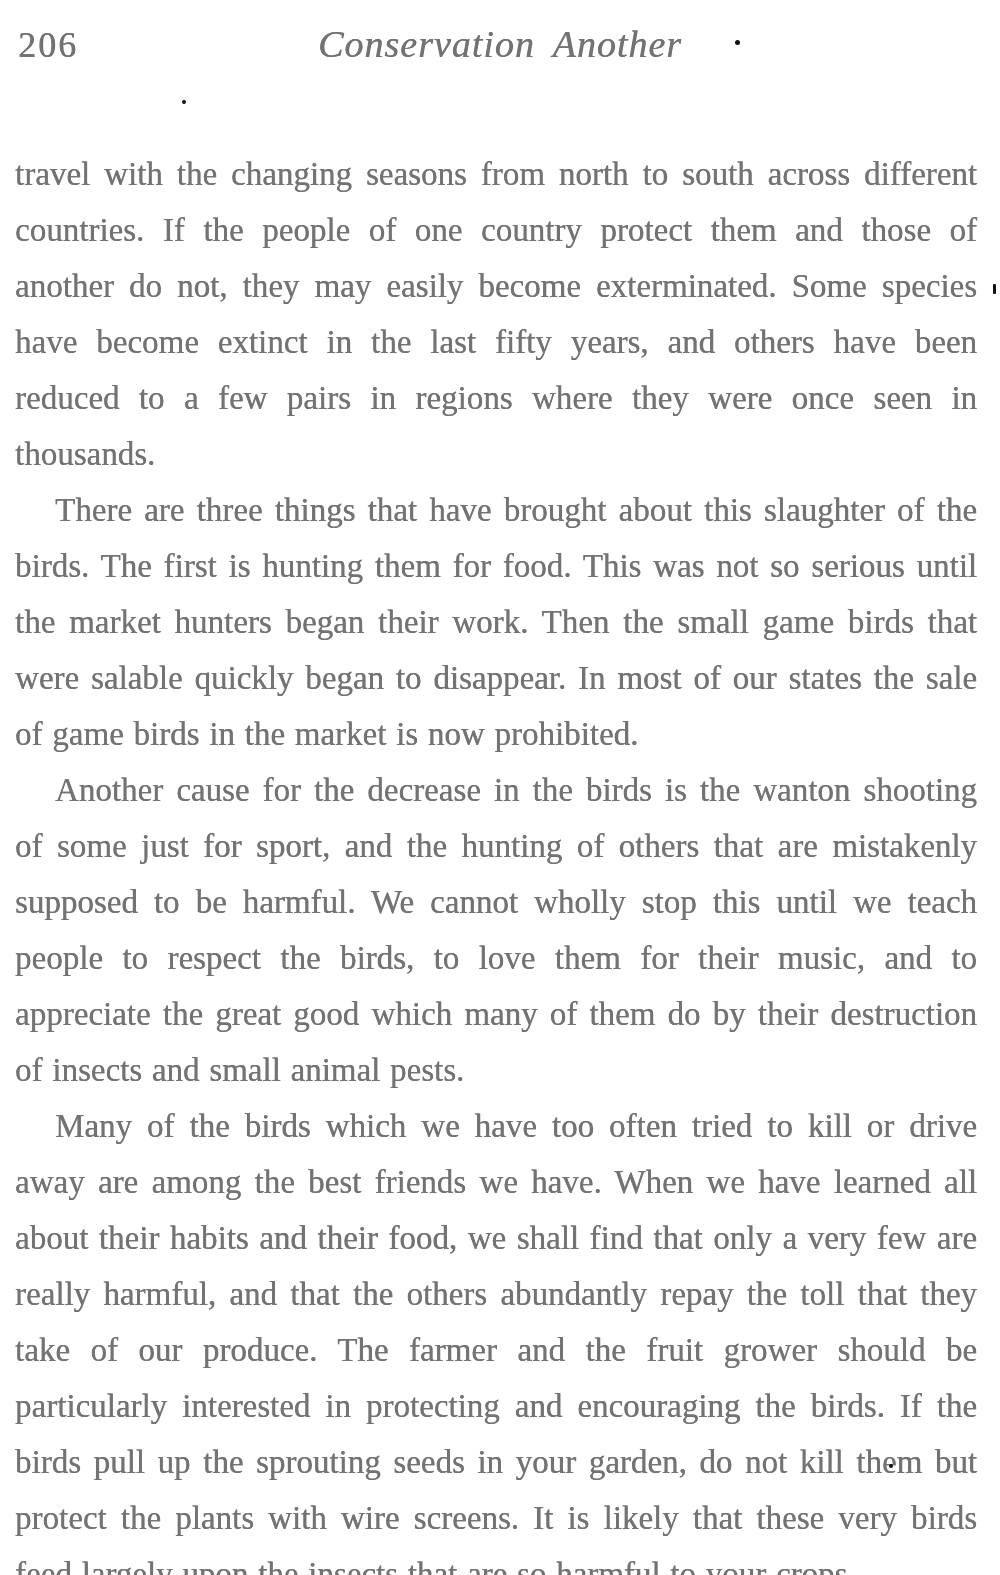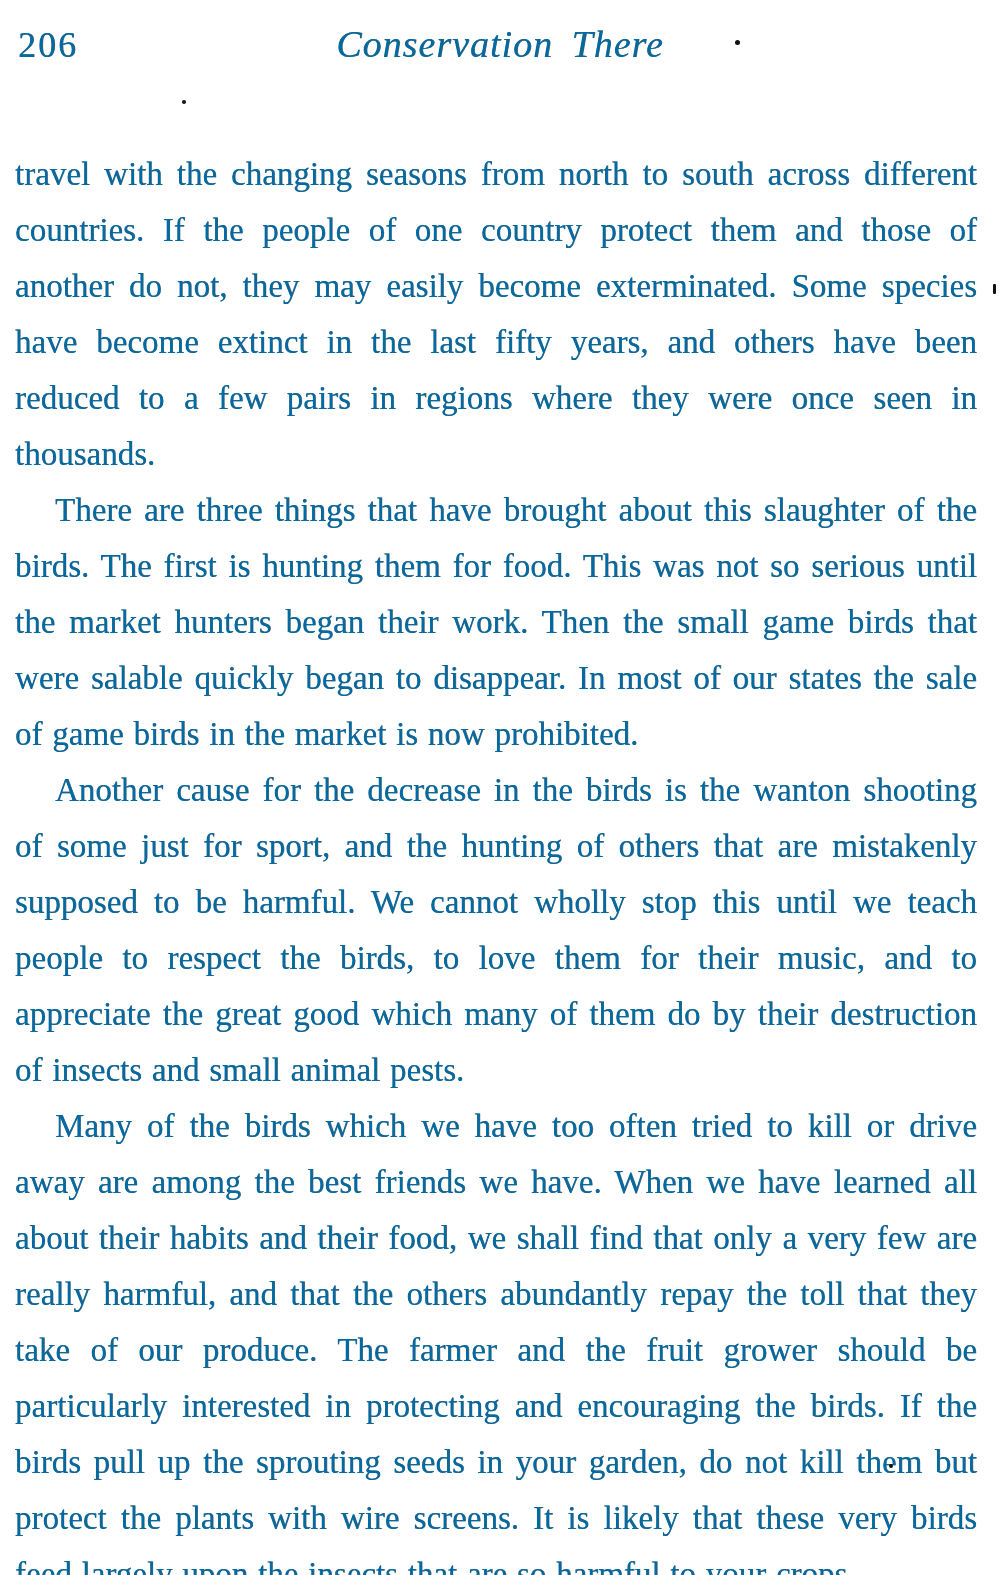--- a/index.html
+++ b/index.html
@@ -7,21 +7,21 @@
     padding: 0;
     background: #ffffff;
   }
   .page {
     position: relative;
     width: 1000px;
     height: 1575px;
     background: #ffffff;
     overflow: hidden;
     font-family: "Liberation Serif", "DejaVu Serif", serif;
-    color: #0369a1;
+    color: #737373;
   }
   
   .running-head {
     position: absolute;
     top: 22px;
     left: 0;
     width: 100%;
     height: 52px;
   }
   .page-num {
@@ -72,21 +72,21 @@
   .speck.s3 { left: 993px; top: 284px; width: 3px; height: 10px; border-radius: 1px; }
   .speck.s4 { left: 889px; top: 1464px; width: 4px; height: 4px; }
 </style>
 </head>
 <body>
 
 <div class="page">
 
   <header class="running-head">
     <span class="page-num">206</span>
-    <span class="running-title">Conservation There</span>
+    <span class="running-title">Conservation Another</span>
   </header>
 
   <main class="body-text">
       <p class="para">travel with the changing seasons from north to south across different countries.  If the people of one country protect them and those of another do not, they may easily become exterminated.  Some species have become extinct in the last fifty years, and others have been reduced to a few pairs in regions where they were once seen in thousands.</p>
       <p class="para indent">There are three things that have brought about this slaughter of the birds.  The first is hunting them for food. This was not so serious until the market hunters began their work.  Then the small game birds that were salable quickly began to disappear.  In most of our states the sale of game birds in the market is now prohibited.</p>
       <p class="para indent">Another cause for the decrease in the birds is the wanton shooting of some just for sport, and the hunting of others that are mistakenly supposed to be harmful.  We cannot wholly stop this until we teach people to respect the birds, to love them for their music, and to appreciate the great good which many of them do by their destruction of insects and small animal pests.</p>
       <p class="para indent">Many of the birds which we have too often tried to kill or drive away are among the best friends we have.  When we have learned all about their habits and their food, we shall find that only a very few are really harmful, and that the others abundantly repay the toll that they take of our produce.  The farmer and the fruit grower should be particularly interested in protecting and encouraging the birds. If the birds pull up the sprouting seeds in your garden, do not kill them but protect the plants with wire screens.  It is likely that these very birds feed largely upon the insects that are so harmful to your crops.</p>
     </main>
 
   <span class="speck s1"></span>

